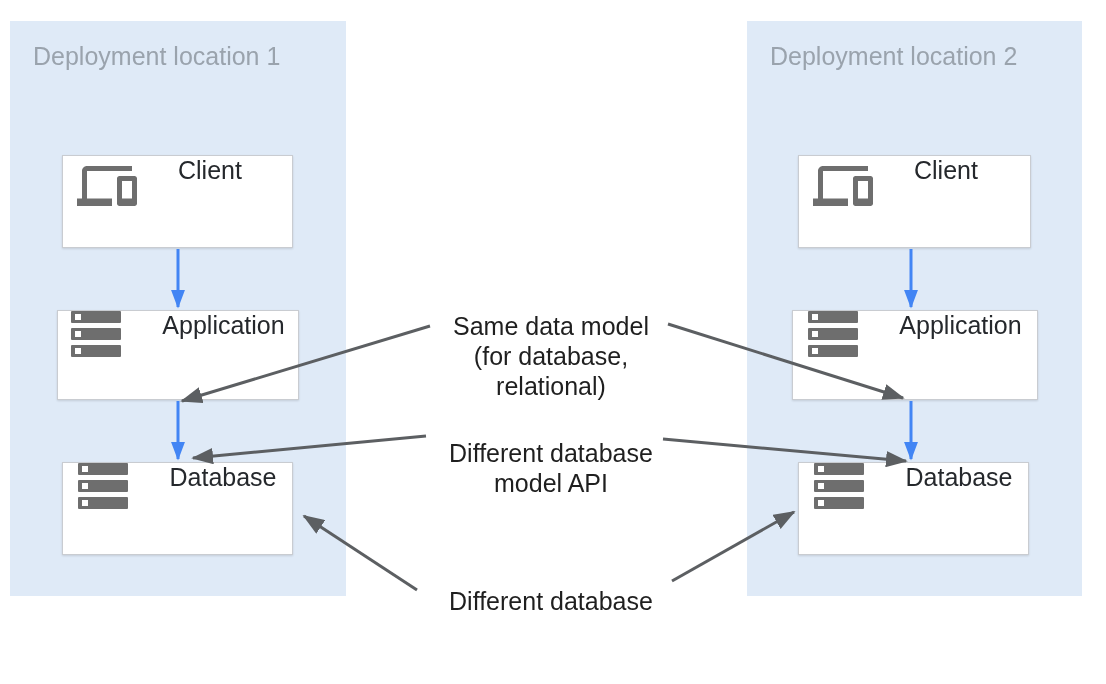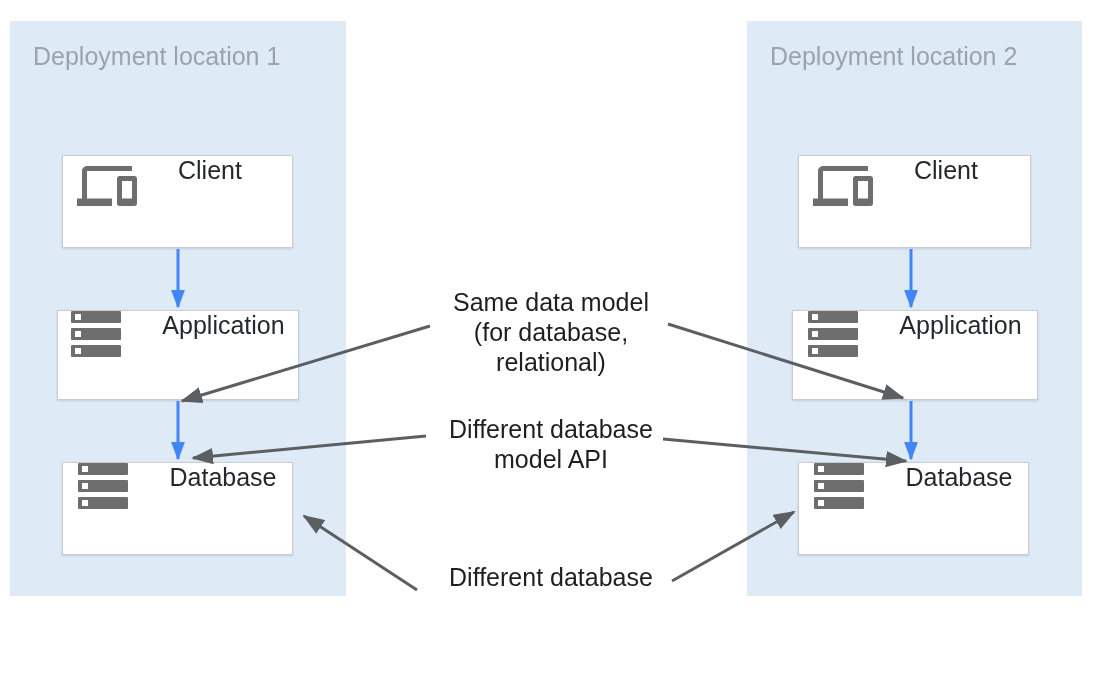--- a/index.html
+++ b/index.html
@@ -17,21 +17,21 @@
         box-shadow:0 1px 2px rgba(0,0,0,.12);display:flex;align-items:flex-start;justify-content:center;gap:41px;}
   .node.client{justify-content:flex-start;padding-left:14px;}
   .node-label{font-size:25px;color:var(--box_label);white-space:nowrap;}
   .icon-gray path,.icon-gray .bar{fill:var(--icon_gray);}
   .icon-gray .sq{fill:#ffffff;}
   .overlay{position:absolute;left:0;top:0;width:1106px;height:684px;pointer-events:none;}
   .arrow-blue{stroke:var(--arrow_blue);stroke-width:3;}
   .arrow-gray{stroke:var(--arrow_gray);stroke-width:3;}
   .head-blue{fill:var(--arrow_blue);}
   .head-gray{fill:var(--arrow_gray);}
-  .annotation{position:absolute;width:300px;text-align:center;font-size:25px;line-height:30px;color:var(--annotation_text);}
+  .annotation{position:absolute;width:300px;text-align:center;font-size:25px;line-height:30px;color:var(--annotation_text);margin-top:24px;}
   .annotation span{display:block;}
 </style>
 </head>
 <body>
 
 <div class="canvas">
 
   <div class="panel" style="left:10px;top:21px;width:336px;height:575px;">
     <div class="panel-title">Deployment location 1</div>
   </div>

